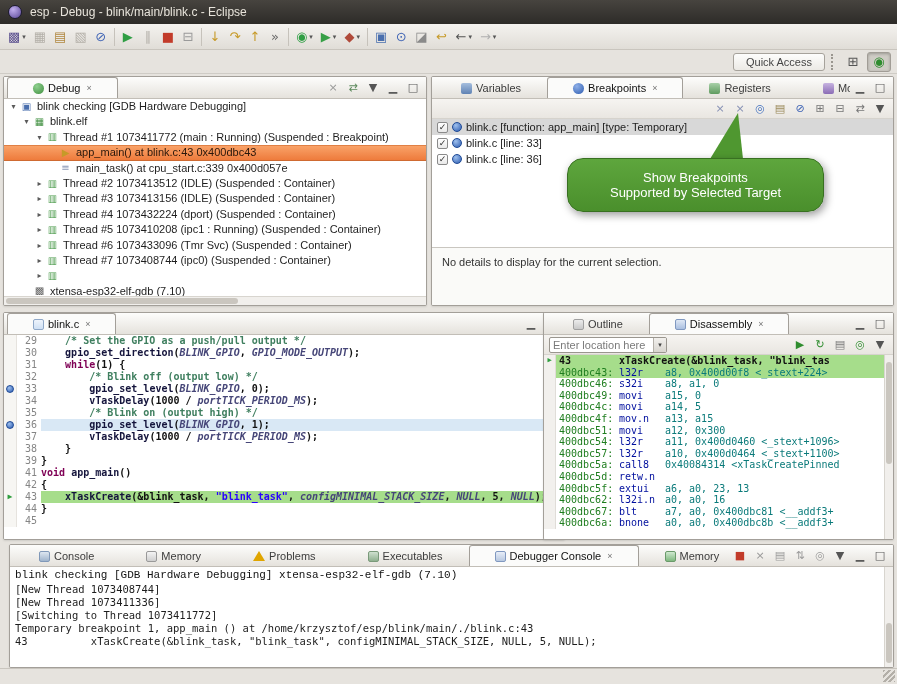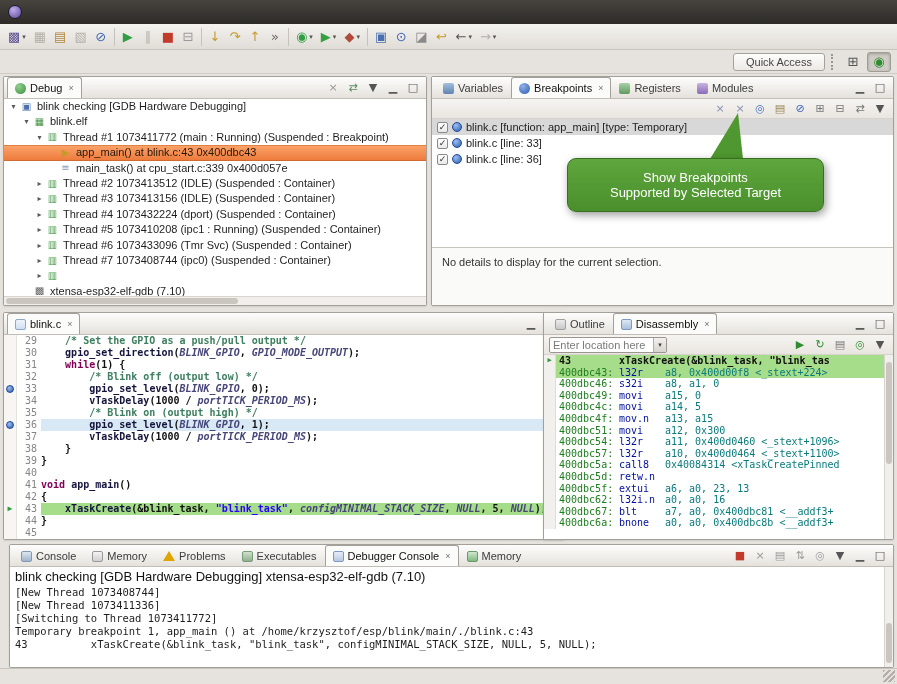--- a/index.html
+++ b/index.html
@@ -27,21 +27,21 @@
   .trim-handle{width:4px;height:16px;border-left:2px dotted #9a968f;}
   .pbtn{width:24px;height:20px;display:inline-flex;align-items:center;justify-content:center;border:1px solid transparent;border-radius:3px;}
   .pbtn.active{background:#cfccc5;border-color:#a19d96;box-shadow:inset 0 1px 3px rgba(0,0,0,.25);}
   .pbtn .glyph{font-size:13px;}
 
   
   .workbench{flex:1;position:relative;background:#e6e3de;}
   .panel{position:absolute;background:#fff;border:1px solid #a39f99;border-radius:2px;display:flex;flex-direction:column;box-shadow:0 1px 2px rgba(0,0,0,.10);overflow:hidden;}
   .phdr{height:22px;background:linear-gradient(#fdfdfc,#e5e2dc);border-bottom:1px solid #c2beb7;display:flex;align-items:flex-end;padding:0 3px;flex:0 0 auto;}
   .tabs{display:flex;align-items:flex-end;height:22px;min-width:0;overflow:hidden;}
-  .tab{display:inline-flex;align-items:center;gap:4px;height:21px;padding:0 7px;border:1px solid transparent;border-bottom:none;border-radius:3px 3px 0 0;color:#3c3c3c;white-space:nowrap;}
+  .tab{display:inline-flex;align-items:center;gap:4px;height:21px;padding:0 25px;border:1px solid transparent;border-bottom:none;border-radius:3px 3px 0 0;color:#3c3c3c;white-space:nowrap;}
   .tab.active{background:#fbfbfa;border-color:#a39f99;color:#111;}
   .tclose{font-size:9px;color:#777;margin-left:2px;}
   .ticon{width:11px;height:11px;border-radius:2px;flex:0 0 auto;}
   .hicons{display:flex;align-items:center;margin-left:auto;padding-bottom:1px;}
   .hicons .tbtn{height:19px;}
   .hicons .tbtn .glyph{font-size:11px;}
   .vtb{height:20px;background:linear-gradient(#f6f4f1,#e9e6e1);border-bottom:1px solid #d6d3cd;display:flex;align-items:center;padding:0 3px;flex:0 0 auto;}
   .vtb .tbtn{height:17px;}
   .vtb .tbtn .glyph{font-size:11px;}
   .spacer{flex:1;}
@@ -75,21 +75,21 @@
   .vsb{position:absolute;top:0;bottom:0;right:0;width:9px;background:#f1efec;border-left:1px solid #d8d5cf;}
   .vthumb{position:absolute;left:1px;right:1px;background:#cac6bf;border-radius:4px;}
 
   
   .bplist{height:128px;background:#fff;position:relative;overflow:hidden;flex:0 0 auto;}
   .bprow{height:16px;display:flex;align-items:center;gap:4px;padding-left:5px;white-space:nowrap;}
   .bprow.sel{background:#d8d8d8;}
   .cb{width:11px;height:11px;border:1px solid #8a8a8a;border-radius:2px;background:linear-gradient(#fff,#e9e9e9);display:inline-flex;align-items:center;justify-content:center;font-size:9px;line-height:1;color:#2d2d2d;flex:0 0 auto;}
   .bpicon{width:10px;height:10px;border-radius:50%;background:radial-gradient(circle at 35% 30%,#9ec0ee,#2d5cb0);border:1px solid #1f4a96;flex:0 0 auto;}
   .bpdetail{flex:1;border-top:1px solid #c9c6c0;background:#fafaf8;padding:8px 10px;color:#333;}
-  .bp-tooltip{position:absolute;left:135px;top:81px;width:257px;height:54px;background:linear-gradient(#5ea63d,#4a8f2c);border:1px solid #387021;border-radius:9px;color:#fff;display:flex;align-items:center;justify-content:center;text-align:center;font-size:13px;white-space:pre-line;z-index:20;box-shadow:2px 3px 8px rgba(0,0,0,.4);}
+  .bp-tooltip{position:absolute;left:135px;top:81px;width:257px;height:54px;background:linear-gradient(#5ea63d,#4a8f2c);border:1px solid #387021;border-radius:16px;color:#fff;display:flex;align-items:center;justify-content:center;text-align:center;font-size:13px;white-space:pre-line;z-index:20;box-shadow:2px 3px 8px rgba(0,0,0,.4);}
   .bp-tooltip-arrow{position:absolute;left:278px;top:36px;width:0;height:0;border-bottom:46px solid #4f9730;border-left:28px solid transparent;border-right:5px solid transparent;z-index:19;}
 
   
   .edbody{flex:1;position:relative;background:#fff;overflow:hidden;font-family:"DejaVu Sans Mono","Liberation Mono",monospace;font-size:10px;font-weight:bold;}
   .eline{height:12px;line-height:12px;display:flex;white-space:pre;}
   .lrul{width:13px;flex:0 0 auto;background:#f7f6f3;border-right:1px solid #e6e3de;display:inline-flex;align-items:center;justify-content:center;}
   .lnum{width:24px;flex:0 0 auto;text-align:right;padding-right:4px;color:#858585;font-weight:normal;}
   .lcode{flex:1;}
   .lcode.hl-green{background:#a6dd8b;}
   .lcode.hl-blue{background:#d9e8f5;}
@@ -108,41 +108,42 @@
   .d-mn{display:inline-block;width:46px;color:#000f9e;}
   .d-ops{color:#0a7a7a;}
   .d-src{color:#111;font-weight:bold;}
   .d-srcnum{display:inline-block;width:60px;}
   .combo{width:118px;height:16px;border:1px solid #9a968f;border-radius:2px;background:#fff;display:flex;align-items:center;overflow:hidden;margin-left:2px;}
   .combo-text{flex:1;color:#7a7a7a;padding:0 3px;white-space:nowrap;overflow:hidden;}
   .combo-btn{width:13px;height:100%;background:linear-gradient(#f2f0ed,#d8d5cf);border-left:1px solid #b3afa8;font-size:7px;display:inline-flex;align-items:center;justify-content:center;color:#444;}
 
   
   .conbody{flex:1;background:#fff;overflow:hidden;position:relative;padding:2px 5px;}
-  .conlabel{font-size:13px;color:#111;margin-bottom:2px;}
+  .conlabel{font-size:11px;color:#111;margin-bottom:2px;font-family:Liberation Mono, monospace;}
   .conline{font-family:"DejaVu Sans Mono","Liberation Mono",monospace;font-size:10.5px;line-height:13px;white-space:pre;color:#1d1d1d;}
 
   
   .statusbar{height:16px;background:#e6e3de;border-top:1px solid #c9c5be;flex:0 0 auto;position:relative;}
   .grip{position:absolute;right:2px;bottom:2px;width:12px;height:12px;background:repeating-linear-gradient(135deg,#b3afa8 0 2px,transparent 2px 4px);}
 
   
   .debug-panel{left:3px;top:2px;width:424px;height:230px;}
   .bp-panel{left:431px;top:2px;right:3px;height:230px;}
   .editor-panel{left:3px;top:238px;width:562px;height:228px;}
   .disasm-panel{left:543px;top:238px;right:3px;height:228px;}
   .console-panel{left:9px;top:470px;right:3px;height:124px;}
 </style>
 </head>
 <body>
 
 <div class="window">
 
   <div class="titlebar">
     <span class="app-icon"></span>
+    <span class="title">esp - Debug - blink/main/blink.c - Eclipse</span>
   </div>
 
   <div class="toolbar">
       <span class="tbtn">
         <span class="glyph" style="color: rgb(90, 79, 143);">▩</span>
         <span class="dd">▾</span>
       </span>
       <span class="tbtn dis">
         <span class="glyph" style="color: rgb(122, 122, 122);">▦</span>
       </span>
@@ -441,21 +442,20 @@
             <div class="eline"><span class="lrul"></span><span class="lnum">30</span><span class="lcode"><span class="tk-p">    </span><span class="tk-f">gpio_set_direction</span><span class="tk-p">(</span><span class="tk-m">BLINK_GPIO</span><span class="tk-p">, </span><span class="tk-m">GPIO_MODE_OUTPUT</span><span class="tk-p">);</span></span></div>
             <div class="eline"><span class="lrul"></span><span class="lnum">31</span><span class="lcode"><span class="tk-p">    </span><span class="tk-k">while</span><span class="tk-p">(1) {</span></span></div>
             <div class="eline"><span class="lrul"></span><span class="lnum">32</span><span class="lcode"><span class="tk-c">        /* Blink off (output low) */</span></span></div>
             <div class="eline"><span class="lrul"><span class="bpdot"></span></span><span class="lnum">33</span><span class="lcode"><span class="tk-p">        </span><span class="tk-f">gpio_set_level</span><span class="tk-p">(</span><span class="tk-m">BLINK_GPIO</span><span class="tk-p">, 0);</span></span></div>
             <div class="eline"><span class="lrul"></span><span class="lnum">34</span><span class="lcode"><span class="tk-p">        </span><span class="tk-f">vTaskDelay</span><span class="tk-p">(1000 / </span><span class="tk-m">portTICK_PERIOD_MS</span><span class="tk-p">);</span></span></div>
             <div class="eline"><span class="lrul"></span><span class="lnum">35</span><span class="lcode"><span class="tk-c">        /* Blink on (output high) */</span></span></div>
             <div class="eline"><span class="lrul"><span class="bpdot"></span></span><span class="lnum">36</span><span class="lcode hl-blue"><span class="tk-p">        </span><span class="tk-f">gpio_set_level</span><span class="tk-p">(</span><span class="tk-m">BLINK_GPIO</span><span class="tk-p">, 1);</span></span></div>
             <div class="eline"><span class="lrul"></span><span class="lnum">37</span><span class="lcode"><span class="tk-p">        </span><span class="tk-f">vTaskDelay</span><span class="tk-p">(1000 / </span><span class="tk-m">portTICK_PERIOD_MS</span><span class="tk-p">);</span></span></div>
             <div class="eline"><span class="lrul"></span><span class="lnum">38</span><span class="lcode"><span class="tk-p">    }</span></span></div>
             <div class="eline"><span class="lrul"></span><span class="lnum">39</span><span class="lcode"><span class="tk-p">}</span></span></div>
-            <div class="eline"><span class="lrul"></span><span class="lnum">40</span><span class="lcode"></span></div>
             <div class="eline"><span class="lrul"></span><span class="lnum">41</span><span class="lcode"><span class="tk-k">void</span><span class="tk-p"> </span><span class="tk-fd">app_main</span><span class="tk-p">()</span></span></div>
             <div class="eline"><span class="lrul"></span><span class="lnum">42</span><span class="lcode"><span class="tk-p">{</span></span></div>
             <div class="eline"><span class="lrul"><span class="iparrow">▶</span></span><span class="lnum">43</span><span class="lcode hl-green"><span class="tk-p">    </span><span class="tk-f">xTaskCreate</span><span class="tk-p">(&amp;blink_task, </span><span class="tk-s">"blink_task"</span><span class="tk-p">, </span><span class="tk-m">configMINIMAL_STACK_SIZE</span><span class="tk-p">, </span><span class="tk-m">NULL</span><span class="tk-p">, 5, </span><span class="tk-m">NULL</span><span class="tk-p">);</span></span></div>
             <div class="eline"><span class="lrul"></span><span class="lnum">44</span><span class="lcode"><span class="tk-p">}</span></span></div>
             <div class="eline"><span class="lrul"></span><span class="lnum">45</span><span class="lcode"></span></div>
           </div>
         <div class="vsb">
             <div class="vthumb" style="top:18%;height:46%;"></div>
           </div>
       </div>

